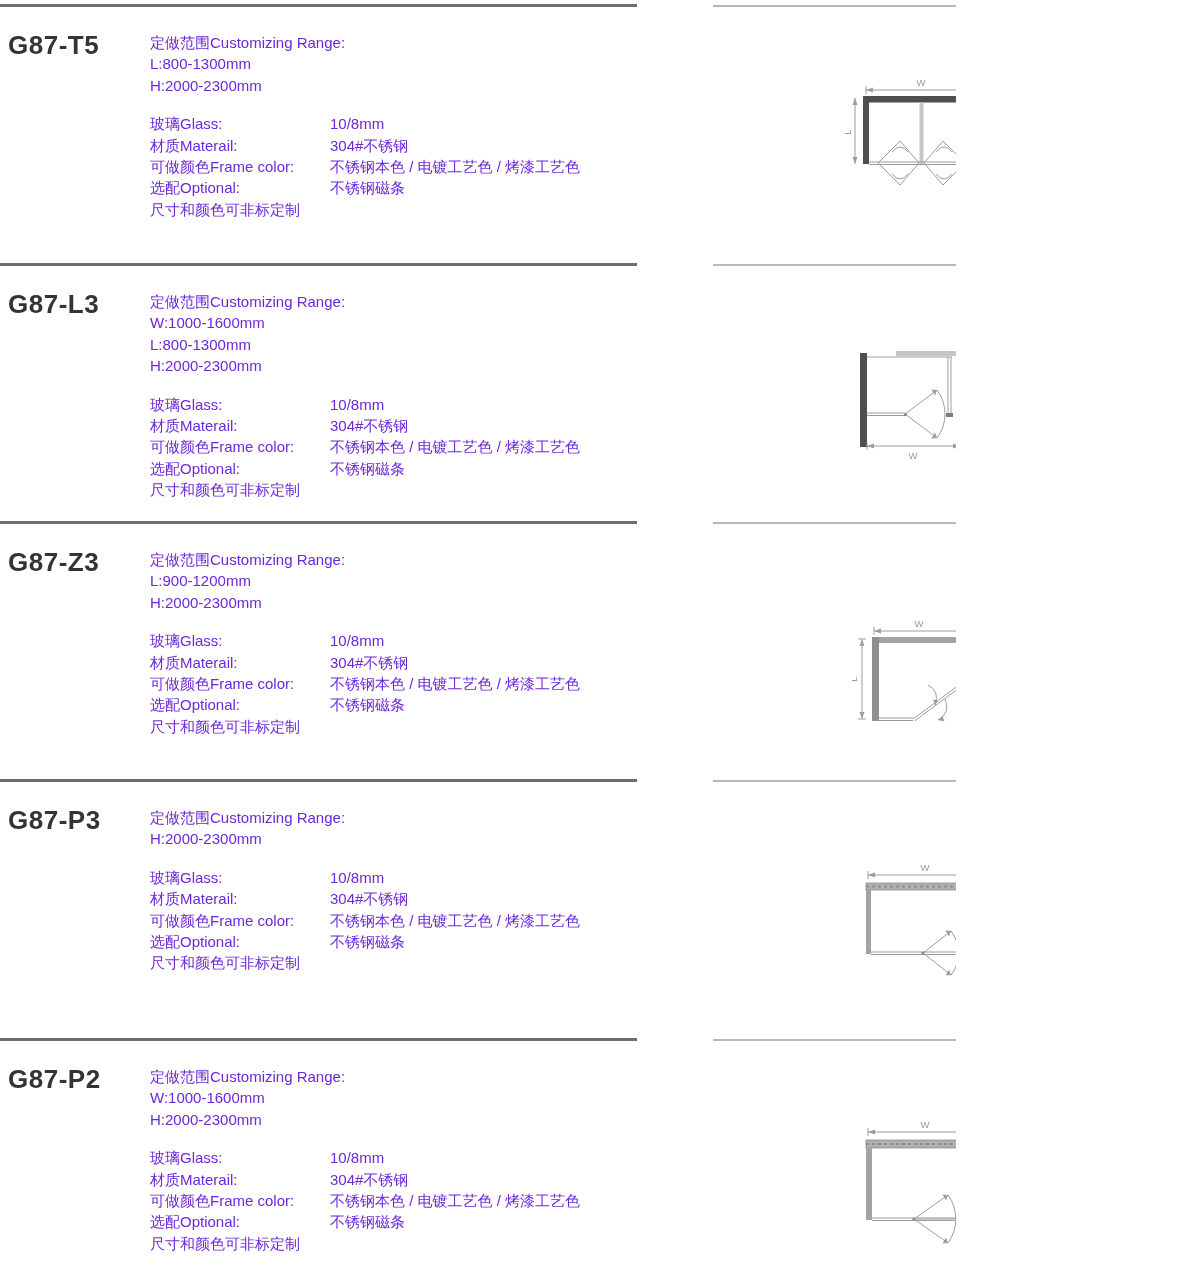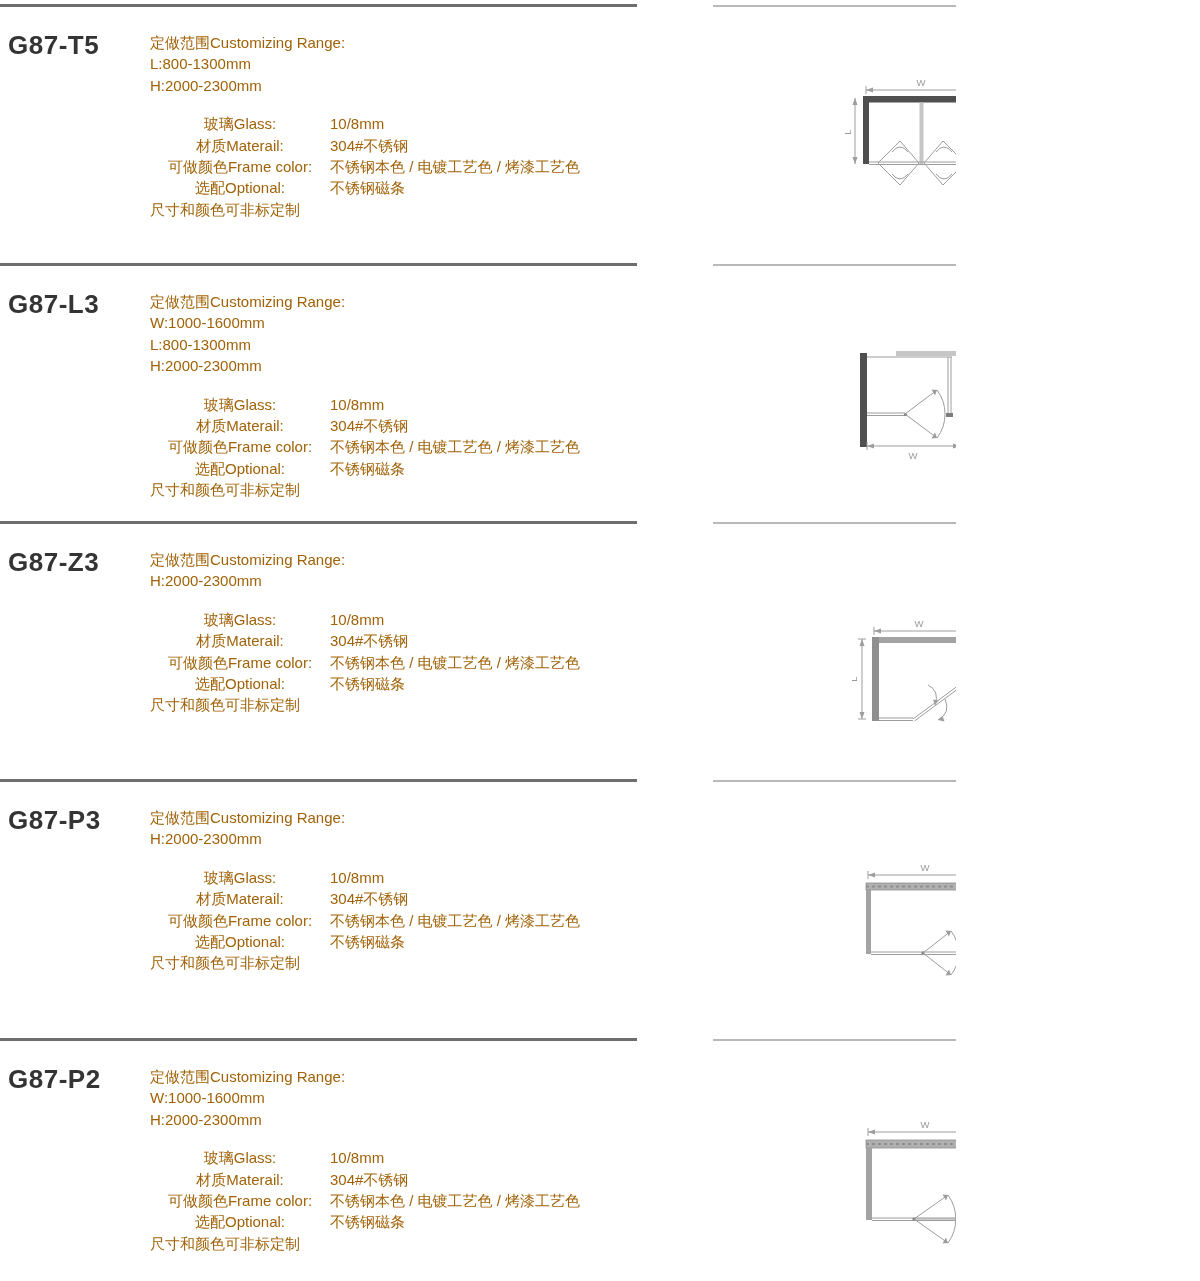--- a/index.html
+++ b/index.html
@@ -3,24 +3,24 @@
 <meta charset="utf-8">
 <style>
   html,body{margin:0;padding:0;background:#ffffff;}
   .page{position:relative;width:956px;height:1281px;box-sizing:border-box;padding-top:4px;
         font-family:"Liberation Sans","DejaVu Sans",sans-serif;background:#fff;overflow:hidden;}
   .sec{position:relative;}
   .sec.h1{height:259px}.sec.h2{height:258px}.sec.h3{height:258px}.sec.h4{height:259px}.sec.h5{height:243px}
   .rule-l{position:absolute;left:0;top:0;width:637px;height:3px;background:#6e6e6e;}
   .rule-r{position:absolute;left:713px;top:1px;width:480px;height:2px;background:#b9b9b9;}
   .model{position:absolute;left:8px;top:26px;font-size:26px;font-weight:700;color:#343434;letter-spacing:.5px;}
-  .info{position:absolute;left:150px;top:28px;font-size:15px;color:#a16207;line-height:21.4px;}
+  .info{position:absolute;left:150px;top:28px;font-size:15px;color:#6d28d9;line-height:21.4px;}
   .specs{margin-top:17px;}
   .row{display:flex;}
-  .lab{width:180px;text-align:center;}
+  .lab{width:180px;}
   .val{white-space:nowrap;}
   svg.plan,svg.iso{position:absolute;}
   .s1 .plan{left:845px;top:72px;} .s1 .iso{left:1000px;top:24px;}
   .s2 .plan{left:848px;top:84px;} .s2 .iso{left:1015px;top:30px;}
   .s3 .plan{left:852px;top:98px;} .s3 .iso{left:1020px;top:27px;}
   .s4 .plan{left:853px;top:84px;} .s4 .iso{left:1025px;top:27px;}
   .s5 .plan{left:853px;top:82px;} .s5 .iso{left:1038px;top:23px;}
   svg .ln{stroke:#8f8f8f;stroke-width:1;fill:none;}
   svg .thin{stroke:#9d9d9d;stroke-width:1;fill:none;}
   svg .dim{stroke:#9d9d9d;stroke-width:1;fill:none;}
@@ -182,20 +182,21 @@
       <path class="handle" d="M62,92 L94,95 M91,95 L91,150"></path>
     </svg>
   </div>
 
   <div class="sec h3 s3">
     <div class="rule-l"></div>
     <div class="rule-r"></div>
     <div class="model">G87-Z3</div>
     <div class="info">
       <div>定做范围Customizing Range:</div>
+      <div>L:900-1200mm</div>
       <div>H:2000-2300mm</div>
       <div class="specs">
         <div class="row">
           <span class="lab">玻璃Glass:</span>
           <span class="val">10/8mm</span>
         </div>
         <div class="row">
           <span class="lab">材质Materail:</span>
           <span class="val">304#不锈钢</span>
         </div>

